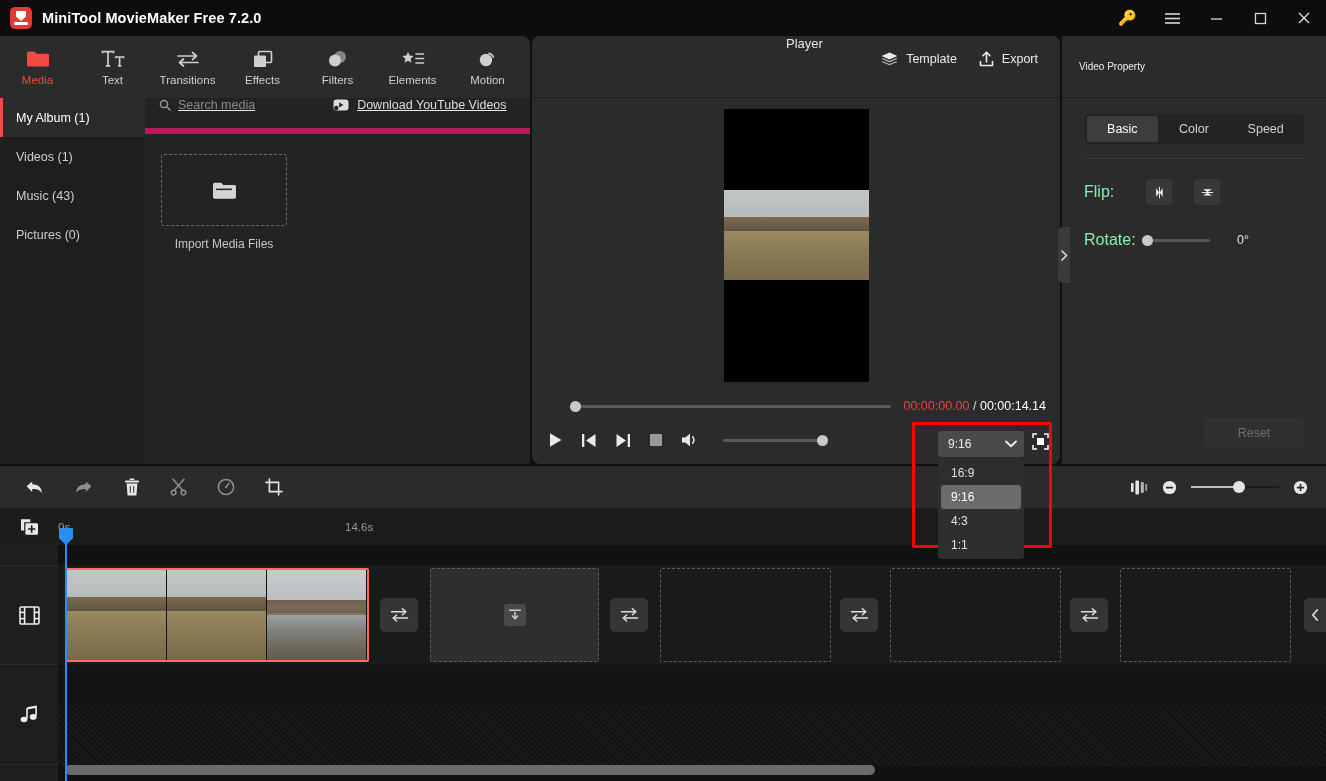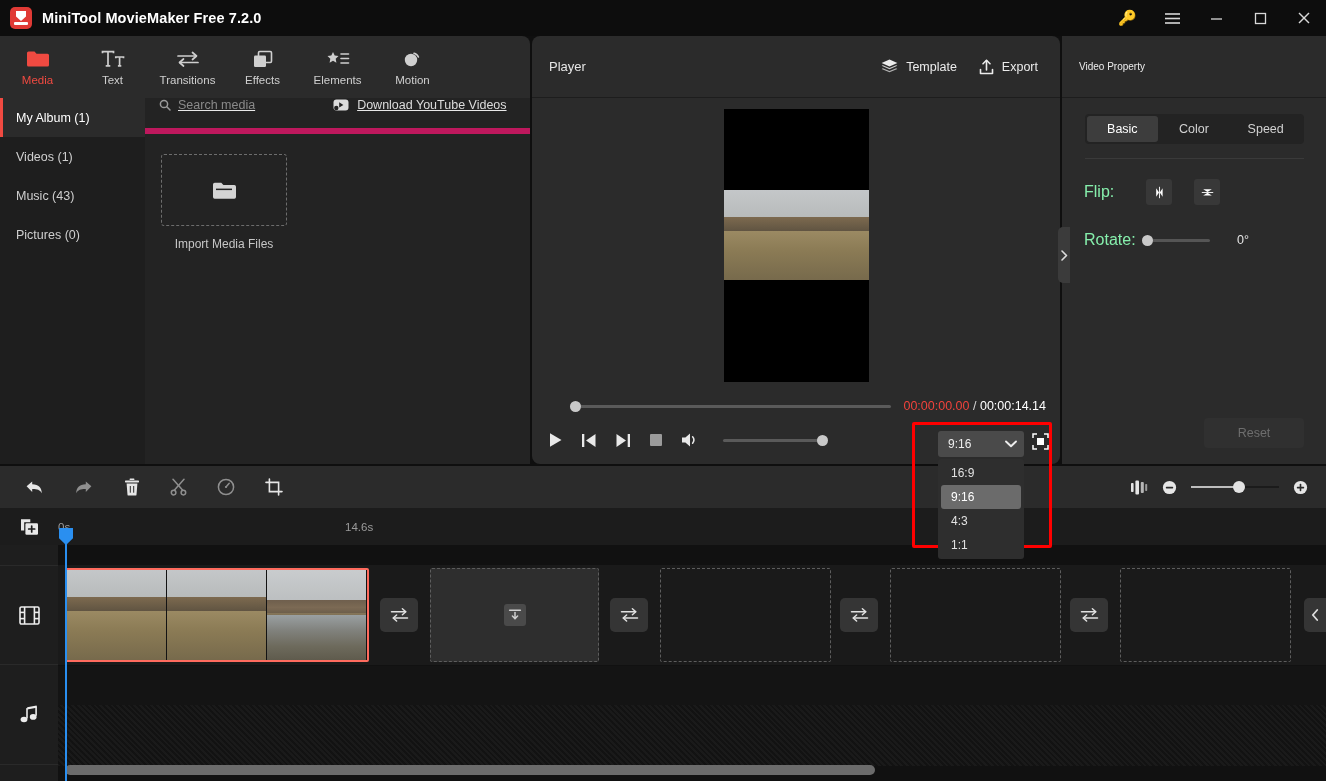--- a/index.html
+++ b/index.html
@@ -120,21 +120,21 @@
   .scene2 .trees { position: absolute; left: 0; right: 0; top: 30%; height: 18%;
     background: linear-gradient(180deg,#7d6a4f,#5c5140); filter: blur(.5px); }
   .scene2 .field { position: absolute; left: 0; right: 0; top: 45%; bottom: 0;
     background: linear-gradient(180deg,#9b8a63 0%, #8b7b55 40%, #776a4c 100%); }
 
   
   .player {
     position: absolute; left: 532px; top: 36px; width: 528px; height: 428px;
     background: #2b2b2b; border-radius: 8px;
   }
-  .player-head { height: 62px; display: flex; align-items: center; border-bottom: 1px solid #1d1d1d; }
+  .player-head { height: 62px; display: flex; align-items: center; border-bottom: 1px solid #1d1d1d; flex-direction: column; }
   .player-title { margin-left: 17px; font-size: 13px; color: #e6e6e6; }
   .player-actions { margin-left: auto; display: flex; align-items: center; gap: 22px; margin-right: 22px; }
   .pa { display: flex; align-items: center; gap: 8px; font-size: 12.5px; color: #ececec; }
   .player-stage {
     position: absolute; left: 0; top: 63px; right: 0; bottom: 72px; background: #2b2b2b;
     display: flex; align-items: center; justify-content: center;
   }
   .video-frame { width: 145px; height: 273px; background: #000; position: relative; overflow: hidden; }
   .video-inner { position: absolute; left: 0; right: 0; top: 81px; height: 90px; overflow: hidden; }
   .player-bottom { position: absolute; left: 0; right: 0; bottom: 0; height: 72px; }
@@ -367,20 +367,29 @@
     <div class="ribbon-item">
       <span class="rib-ico">
         <svg width="22" height="19" viewBox="0 0 22 19">
           <rect x="6.5" y="1.5" width="13" height="11" rx="1.2" fill="none" stroke="currentColor" stroke-width="1.6"></rect>
           <rect x="2" y="5.5" width="12" height="11.5" rx="1.2" fill="currentColor"></rect>
           </svg>
       </span>
       <span>Effects</span>
     </div>
 
+    <div class="ribbon-item">
+      <span class="rib-ico">
+        <svg width="22" height="19" viewBox="0 0 22 19">
+          <circle cx="13" cy="7" r="6" fill="currentColor" opacity=".55"></circle>
+          <circle cx="8" cy="10.5" r="6" fill="currentColor"></circle>
+          </svg>
+      </span>
+      <span>Filters</span>
+    </div>
 
     <div class="ribbon-item">
       <span class="rib-ico">
         <svg width="24" height="17" viewBox="0 0 24 17">
           <path d="M7 1l1.7 3.6 3.8.5-2.8 2.7.7 3.9L7 9.8 3.6 11.7l.7-3.9L1.5 5.1l3.8-.5z" fill="currentColor"></path>
           <g stroke="currentColor" stroke-width="1.6" stroke-linecap="round">
             <line x1="15" y1="3" x2="22.5" y2="3"></line>
               <line x1="15" y1="7.5" x2="22.5" y2="7.5"></line>
               <line x1="15" y1="12" x2="22.5" y2="12"></line>
             </g>

